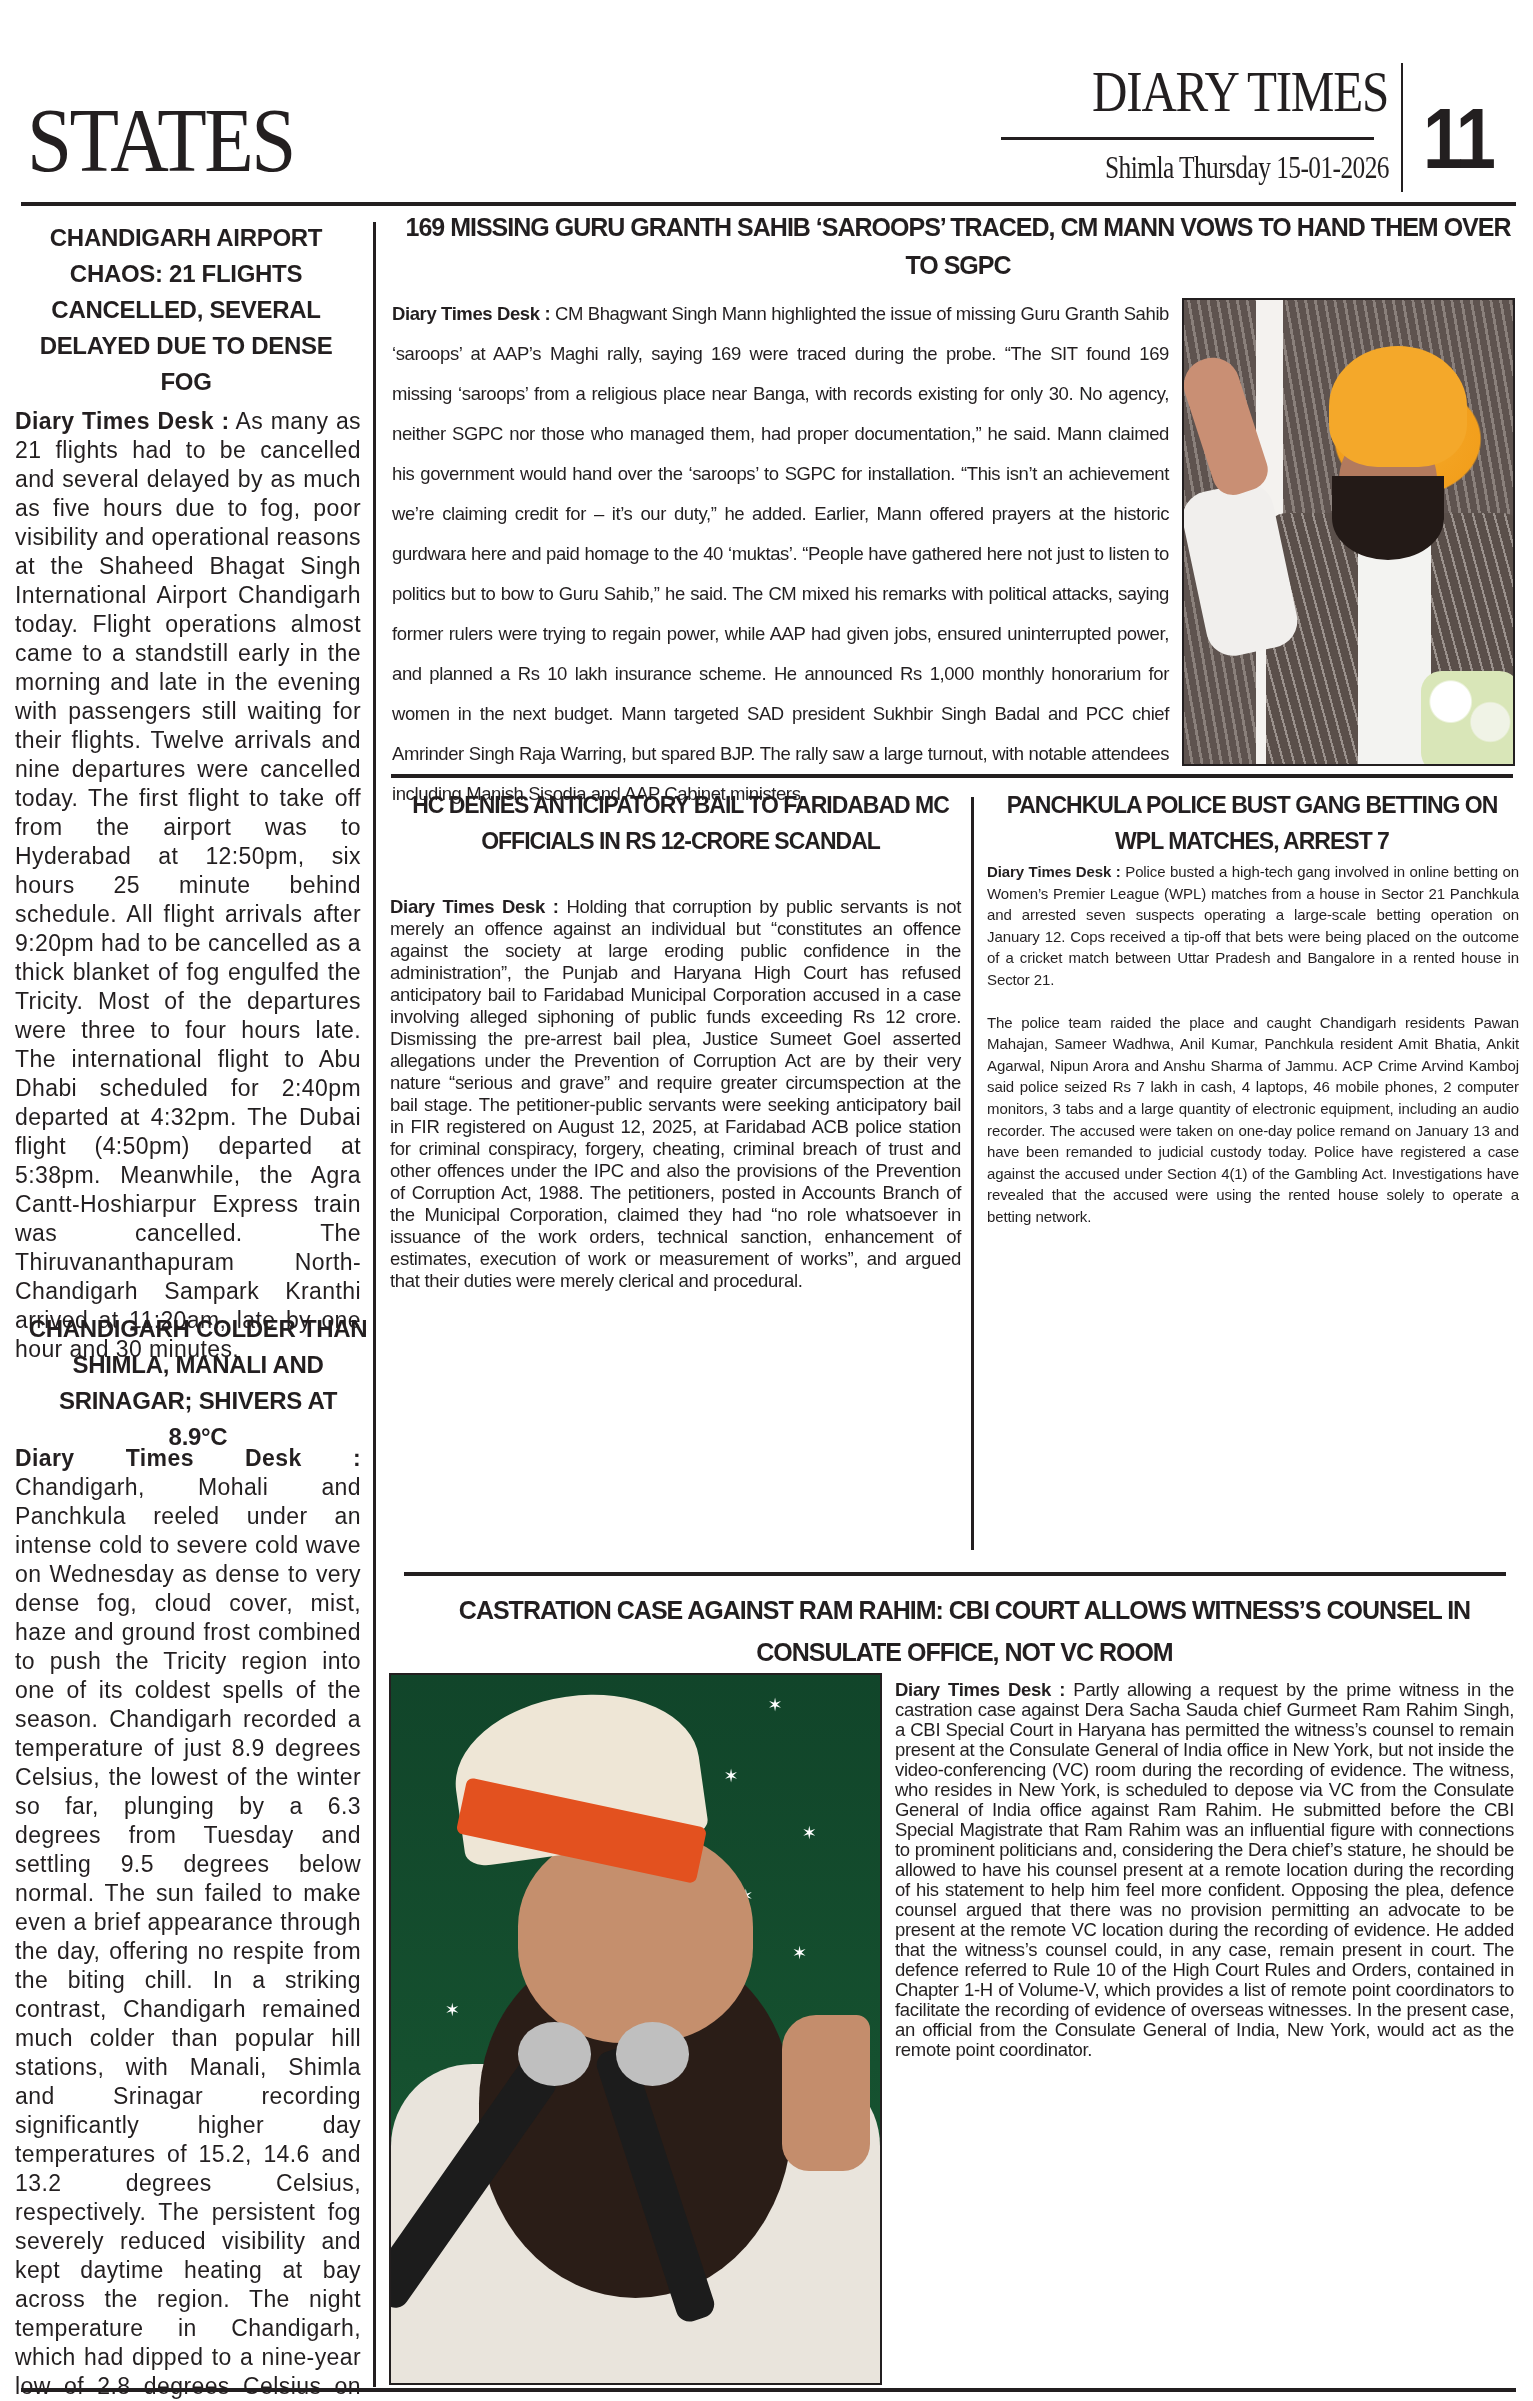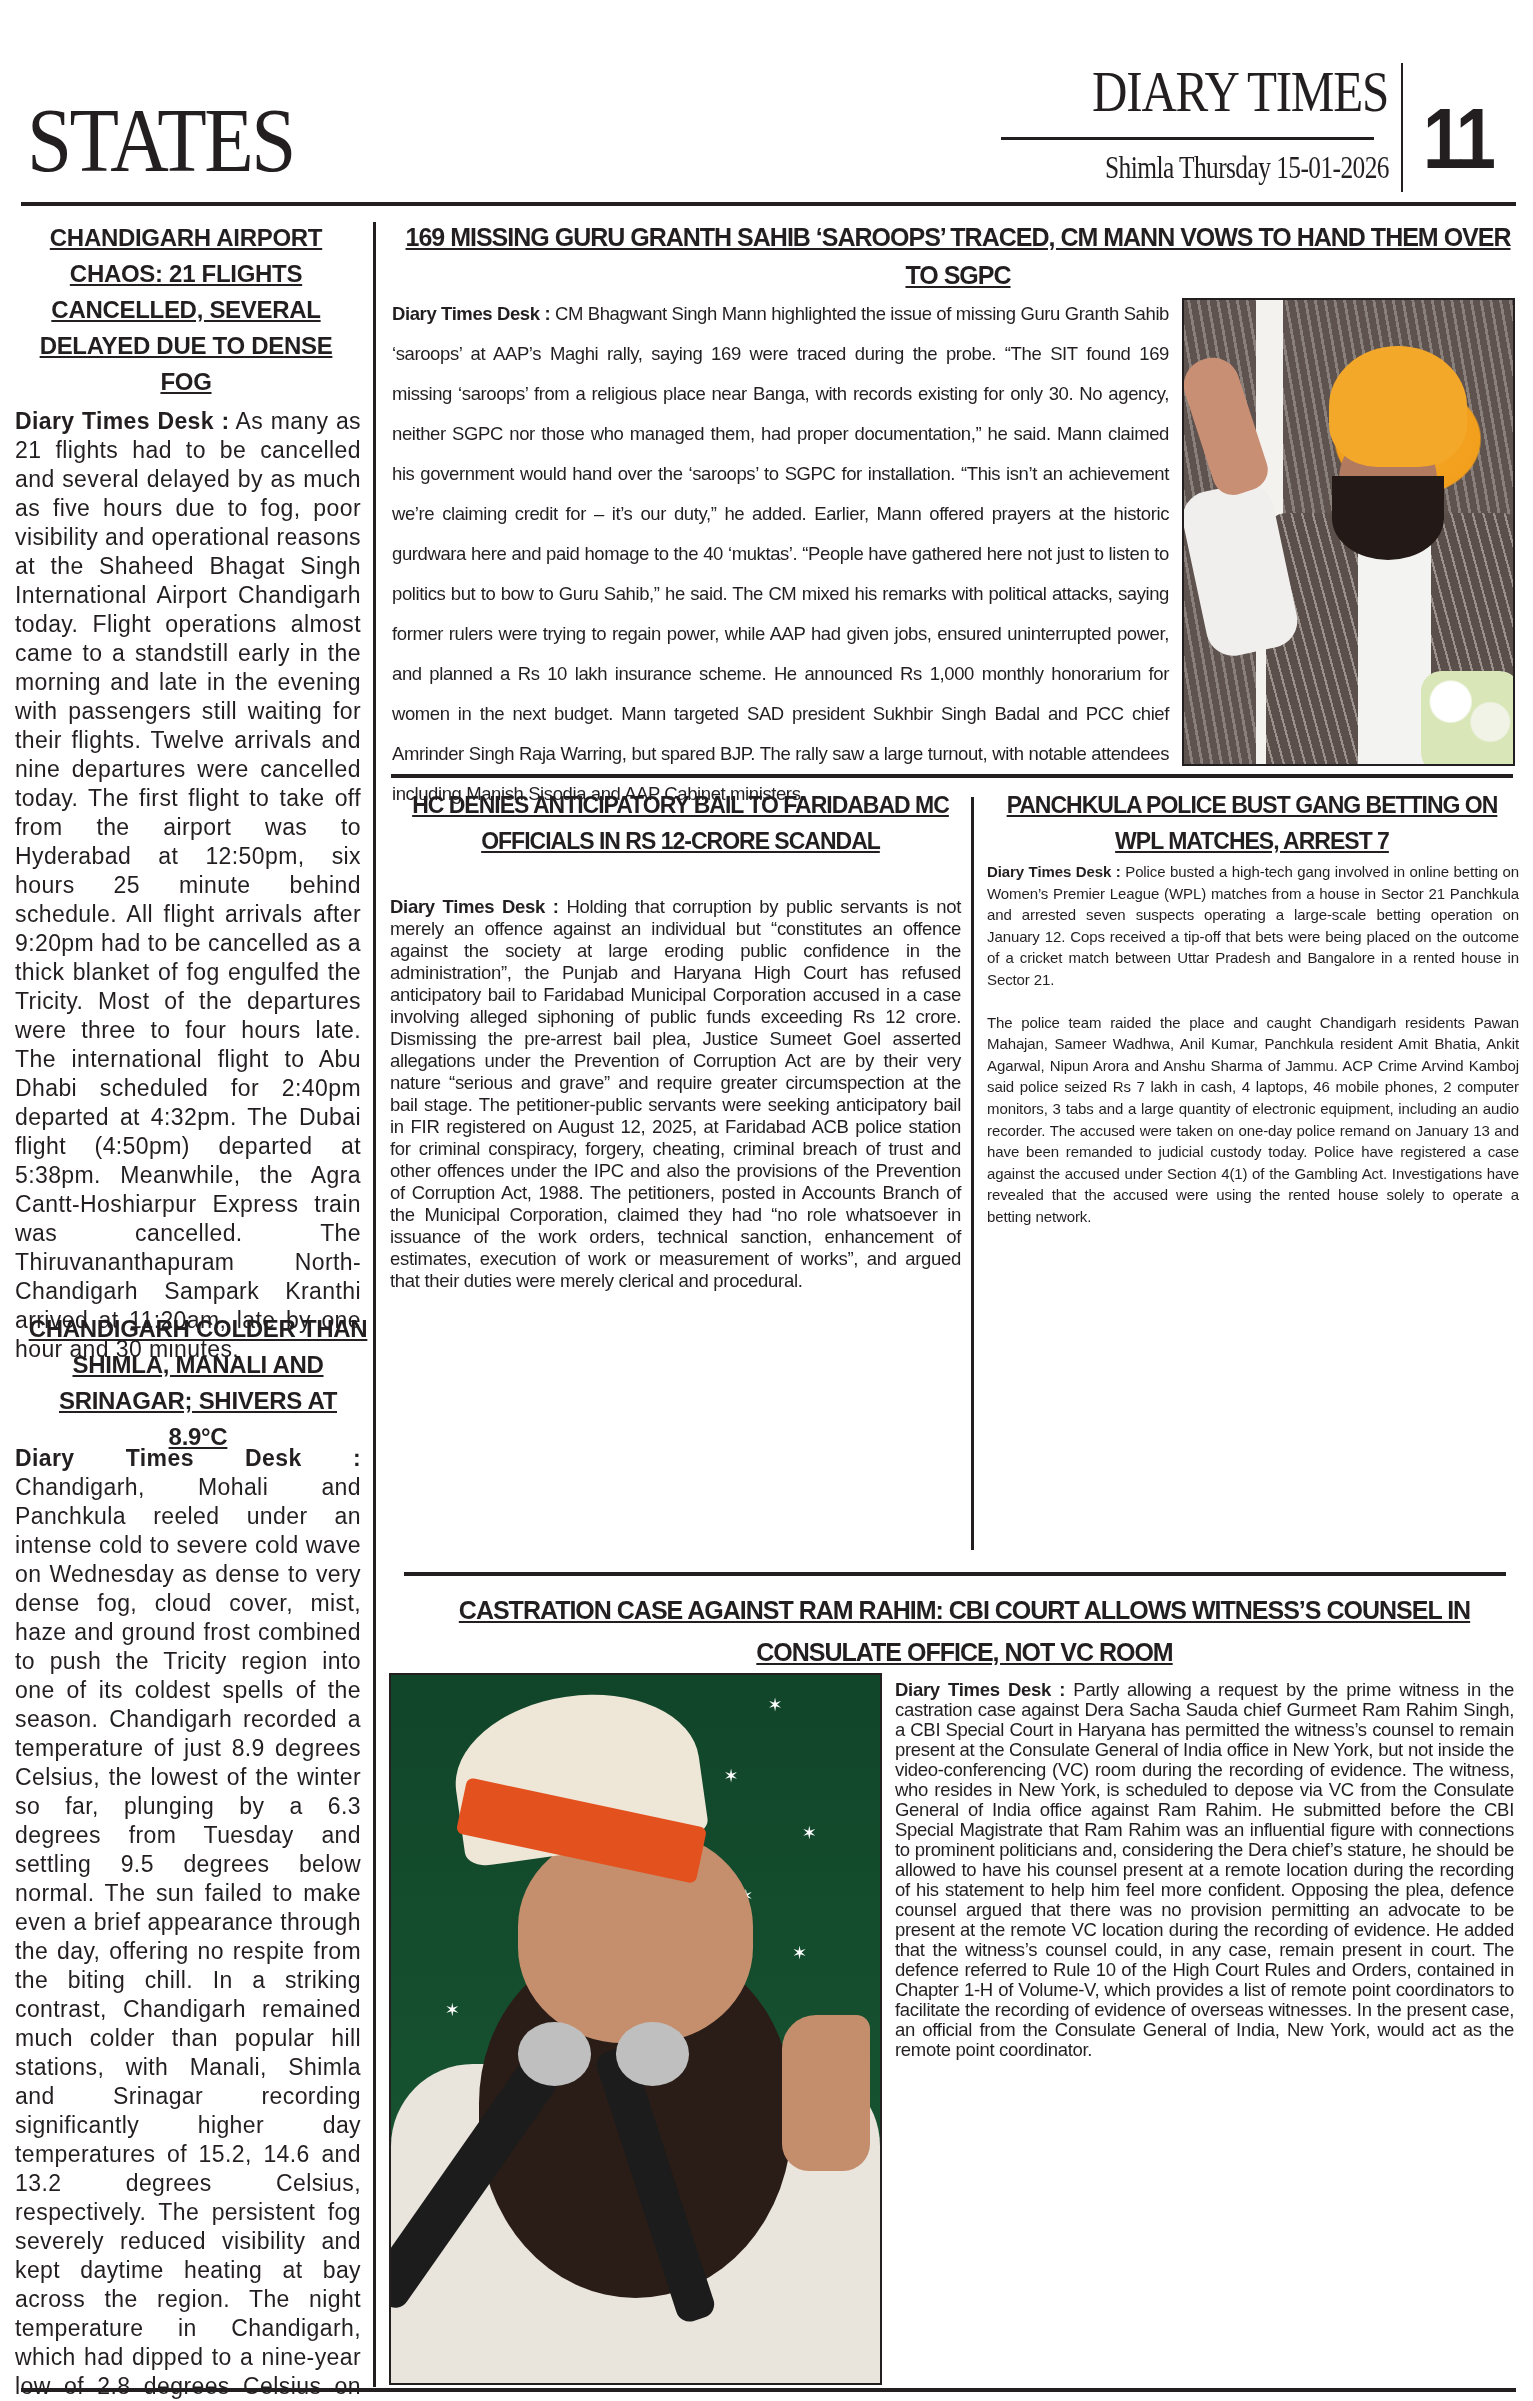--- a/index.html
+++ b/index.html
@@ -7,21 +7,21 @@
   .abs { position: absolute; }
   .rule { position: absolute; background: #231f20; }
 
   
   .section-title { left: 27px; top: 96px; font-family: "Liberation Serif", "DejaVu Serif", serif; font-size: 90px; line-height: 1; letter-spacing: -2.7px; transform: scaleX(0.9); transform-origin: left top; color: #231f20; }
   .paper-name { left: 1019px; top: 63px; width: 369px; text-align: right; font-family: "Liberation Serif", "DejaVu Serif", serif; font-size: 57px; line-height: 1; letter-spacing: -1.4px; transform: scaleX(0.86); transform-origin: right top; }
   .dateline { left: 944px; top: 152px; width: 445px; text-align: right; font-family: "Liberation Serif", "DejaVu Serif", serif; font-size: 31px; line-height: 1; letter-spacing: -0.7px; transform: scaleX(0.82); transform-origin: right top; }
   .page-no { left: 1423px; top: 96px; font-family: "Liberation Sans", "DejaVu Sans", sans-serif; font-weight: bold; font-size: 85px; line-height: 1; letter-spacing: -4.1px; transform: scaleX(0.85); transform-origin: left top; }
 
   
-  .hl { position: absolute; font-family: "Liberation Sans", "DejaVu Sans", sans-serif; font-weight: bold; text-transform: uppercase; text-align: center; color: #231f20; text-decoration: underline; }
+  .hl { position: absolute; font-family: "Liberation Sans", "DejaVu Sans", sans-serif; font-weight: bold; text-transform: uppercase; text-align: center; color: #231f20; }
   .hl-left { font-size: 24px; line-height: 36px; letter-spacing: -0.3px; }
   .hl-main { font-size: 25px; line-height: 38px; letter-spacing: -1px; }
   .hl-mid { font-size: 23px; line-height: 36px; letter-spacing: -1px; }
 
   
   .body { position: absolute; font-family: "Liberation Sans", "DejaVu Sans", sans-serif; text-align: justify; color: #231f20; margin: 0; }
   .body-left { font-size: 23px; line-height: 29px; letter-spacing: 0.4px; }
   .body-main { font-size: 18.5px; line-height: 40px; letter-spacing: -0.4px; }
   .body-mid { font-size: 18.5px; line-height: 22px; letter-spacing: -0.3px; }
   .body-mid2 { font-size: 15px; line-height: 21.6px; letter-spacing: -0.1px; }
@@ -84,21 +84,21 @@
 </article>
 
 <article>
   <h2 class="hl hl-left" style="left:15px; top:1299px; width:342px; margin:12px;">Chandigarh Colder Than Shimla, Manali and Srinagar; Shivers at 8.9°C</h2>
   <p class="body body-left" style="left:15px; top:1444px; width:346px;">
     <span class="desk">Diary Times Desk :</span><span> Chandigarh, Mohali and Panchkula reeled under an intense cold to severe cold wave on Wednesday as dense to very dense fog, cloud cover, mist, haze and ground frost combined to push the Tricity region into one of its coldest spells of the season. Chandigarh recorded a temperature of just 8.9 degrees Celsius, the lowest of the winter so far, plunging by a 6.3 degrees from Tuesday and settling 9.5 degrees below normal. The sun failed to make even a brief appearance through the day, offering no respite from the biting chill. In a striking contrast, Chandigarh remained much colder than popular hill stations, with Manali, Shimla and Srinagar recording significantly higher day temperatures of 15.2, 14.6 and 13.2 degrees Celsius, respectively. The persistent fog severely reduced visibility and kept daytime heating at bay across the region. The night temperature in Chandigarh, which had dipped to a nine-year low of 2.8 degrees Celsius on the intervening night of Monday.</span>
   </p>
 </article>
 
 <article>
-  <h1 class="hl hl-main" style="left:404px; top:218px; width:1108px; margin:0;">169 Missing Guru Granth Sahib ‘Saroops’ Traced, CM Mann Vows to Hand Them Over to SGPC</h1>
+  <h1 class="hl hl-main" style="left:404px; top:208px; width:1108px; margin:0;">169 Missing Guru Granth Sahib ‘Saroops’ Traced, CM Mann Vows to Hand Them Over to SGPC</h1>
   <p class="body body-main" style="left:392px; top:294px; width:777px;">
     <span class="desk">Diary Times Desk :</span><span> CM Bhagwant Singh Mann highlighted the issue of missing Guru Granth Sahib ‘saroops’ at AAP’s Maghi rally, saying 169 were traced during the probe. “The SIT found 169 missing ‘saroops’ from a religious place near Banga, with records existing for only 30. No agency, neither SGPC nor those who managed them, had proper documentation,” he said. Mann claimed his government would hand over the ‘saroops’ to SGPC for installation. “This isn’t an achievement we’re claiming credit for – it’s our duty,” he added. Earlier, Mann offered prayers at the historic gurdwara here and paid homage to the 40 ‘muktas’. “People have gathered here not just to listen to politics but to bow to Guru Sahib,” he said. The CM mixed his remarks with political attacks, saying former rulers were trying to regain power, while AAP had given jobs, ensured uninterrupted power, and planned a Rs 10 lakh insurance scheme. He announced Rs 1,000 monthly honorarium for women in the next budget. Mann targeted SAD president Sukhbir Singh Badal and PCC chief Amrinder Singh Raja Warring, but spared BJP. The rally saw a large turnout, with notable attendees including Manish Sisodia and AAP Cabinet ministers.</span>
   </p>
   <div class="photo photo-mann" aria-label="Photo: CM Bhagwant Singh Mann in saffron turban addressing rally">
     <div class="vest"></div>
     <div class="shirt"></div>
     <div class="arm"></div>
     <div class="hand"></div>
     <div class="face"></div>
     <div class="beard"></div>

